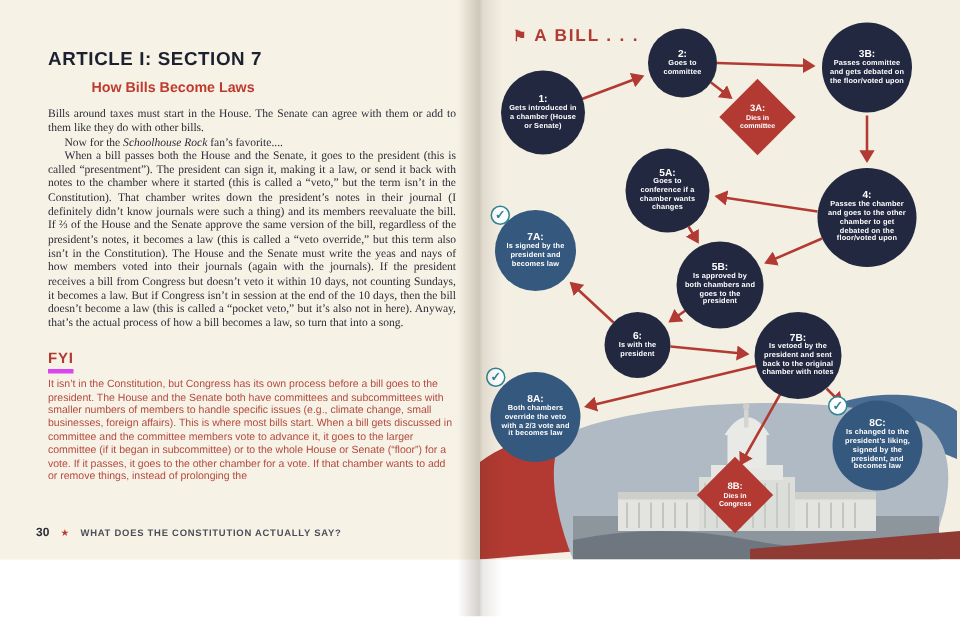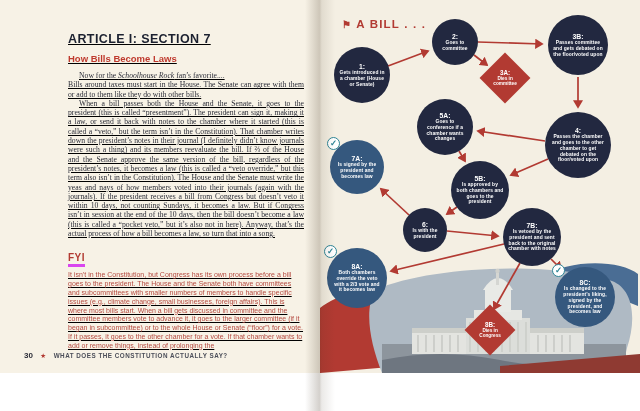--- a/index.html
+++ b/index.html
@@ -1,24 +1,24 @@
 <!DOCTYPE html>
 <html><head>
 <meta charset="utf-8">
 <style>
   * { box-sizing: border-box; margin: 0; padding: 0; }
   html,body { width:640px; height:411px; overflow:hidden; background:#fff; }
   .spread { position:relative; width:640px; height:411px; display:flex; font-family:"Liberation Sans", sans-serif; }
   .page { position:relative; width:320px; height:373px; overflow:hidden; }
-  .page.left  { background:#f7f2e6; padding:32px 16px 0 68px;text-decoration:underline; }
+  .page.left  { background:#f7f2e6; padding:32px 16px 0 32px; }
   .page.right { background:#f4efe3; }
 
   
   .kicker { font:bold 12.5px "Liberation Sans", sans-serif; letter-spacing:.4px; color:#1c2130; margin-bottom:7px; }
-  .subtitle { font:bold 9.5px "Liberation Sans", sans-serif; color:#bf3a2e; margin-bottom:7px; }
+  .subtitle { font:bold 9.5px "Liberation Sans", sans-serif; color:#bf3a2e; margin-bottom:7px;margin-left:29px; }
   .body { font:7.7px/9.3px "Liberation Serif", serif; color:#2b2d38; text-align:justify; }
   .body.indent { text-indent:11px; }
   .fyi { margin-top:9px; }
   .fyi-label { display:inline-block; font:bold 10px "Liberation Sans", sans-serif; color:#b23a32;
                border-bottom:3px solid #d946ef; padding-bottom:1px; margin-bottom:4px; letter-spacing:.5px; }
   .fyi-text { font:7px/8.8px "Liberation Sans", sans-serif; color:#b54a40; text-align:left; }
   .footer { position:absolute; left:24px; bottom:11px; white-space:nowrap; }
   .pgnum { font:bold 8px "Liberation Sans", sans-serif; color:#2b2d38; }
   .star  { font-size:6.5px; color:#b23a32; margin:0 3px; }
   .ftext { font:bold 6.3px "Liberation Sans", sans-serif; letter-spacing:.5px; color:#4b4e59; }
@@ -69,22 +69,22 @@
 </style>
 </head>
 <body>
 
 <div class="spread">
 
   <div class="page left">
     <h1 class="kicker">ARTICLE I: SECTION 7</h1>
     <h2 class="subtitle">How Bills Become Laws</h2>
 
+    <p class="body">Bills around taxes must start in the House. The Senate can agree with them or add to them like they do with other bills.</p>
     <p class="body indent"><span>Now for the </span><i>Schoolhouse Rock</i><span> fan’s favorite....</span></p>
-    <p class="body">Bills around taxes must start in the House. The Senate can agree with them or add to them like they do with other bills.</p>
     <p class="body indent">When a bill passes both the House and the Senate, it goes to the president (this is called “presentment”). The president can sign it, making it a law, or send it back with notes to the chamber where it started (this is called a “veto,” but the term isn’t in the Constitution). That chamber writes down the president’s notes in their journal (I definitely didn’t know journals were such a thing) and its members reevaluate the bill. If ⅔ of the House and the Senate approve the same version of the bill, regardless of the president’s notes, it becomes a law (this is called a “veto override,” but this term also isn’t in the Constitution). The House and the Senate must write the yeas and nays of how members voted into their journals (again with the journals). If the president receives a bill from Congress but doesn’t veto it within 10 days, not counting Sundays, it becomes a law. But if Congress isn’t in session at the end of the 10 days, then the bill doesn’t become a law (this is called a “pocket veto,” but it’s also not in here). Anyway, that’s the actual process of how a bill becomes a law, so turn that into a song.</p>
 
     <div class="fyi">
       <div class="fyi-label">FYI</div>
       <p class="fyi-text">It isn’t in the Constitution, but Congress has its own process before a bill goes to the president. The House and the Senate both have committees and subcommittees with smaller numbers of members to handle specific issues (e.g., climate change, small businesses, foreign affairs). This is where most bills start. When a bill gets discussed in committee and the committee members vote to advance it, it goes to the larger committee (if it began in subcommittee) or to the whole House or Senate (“floor”) for a vote. If it passes, it goes to the other chamber for a vote. If that chamber wants to add or remove things, instead of prolonging the</p>
     </div>
 
     <div class="footer">
       <span class="pgnum">30</span>
       <span class="star">★</span>

